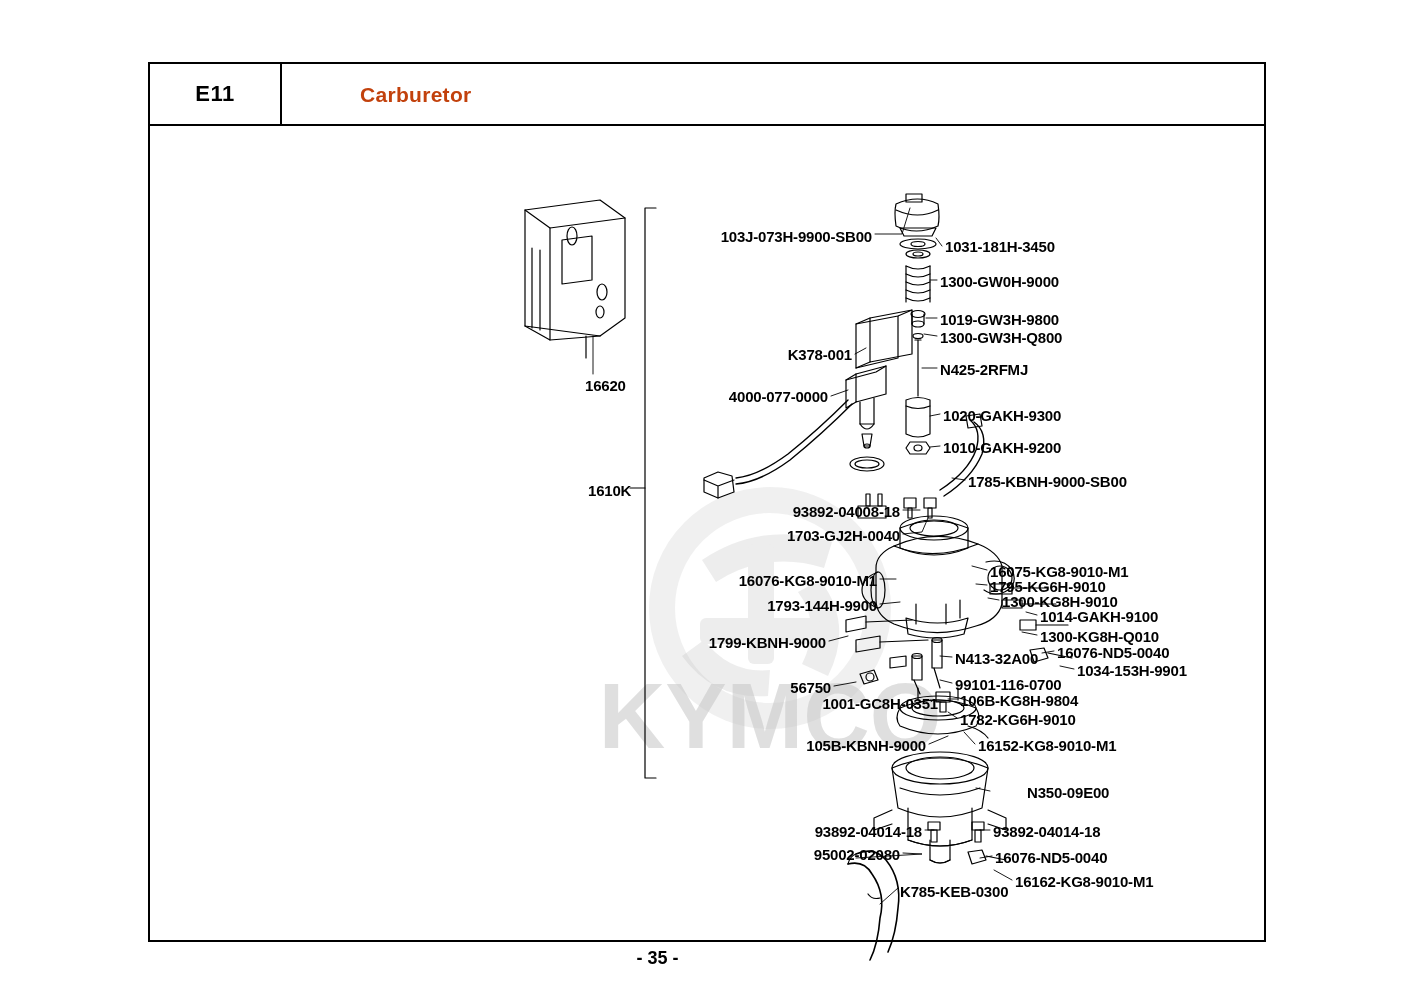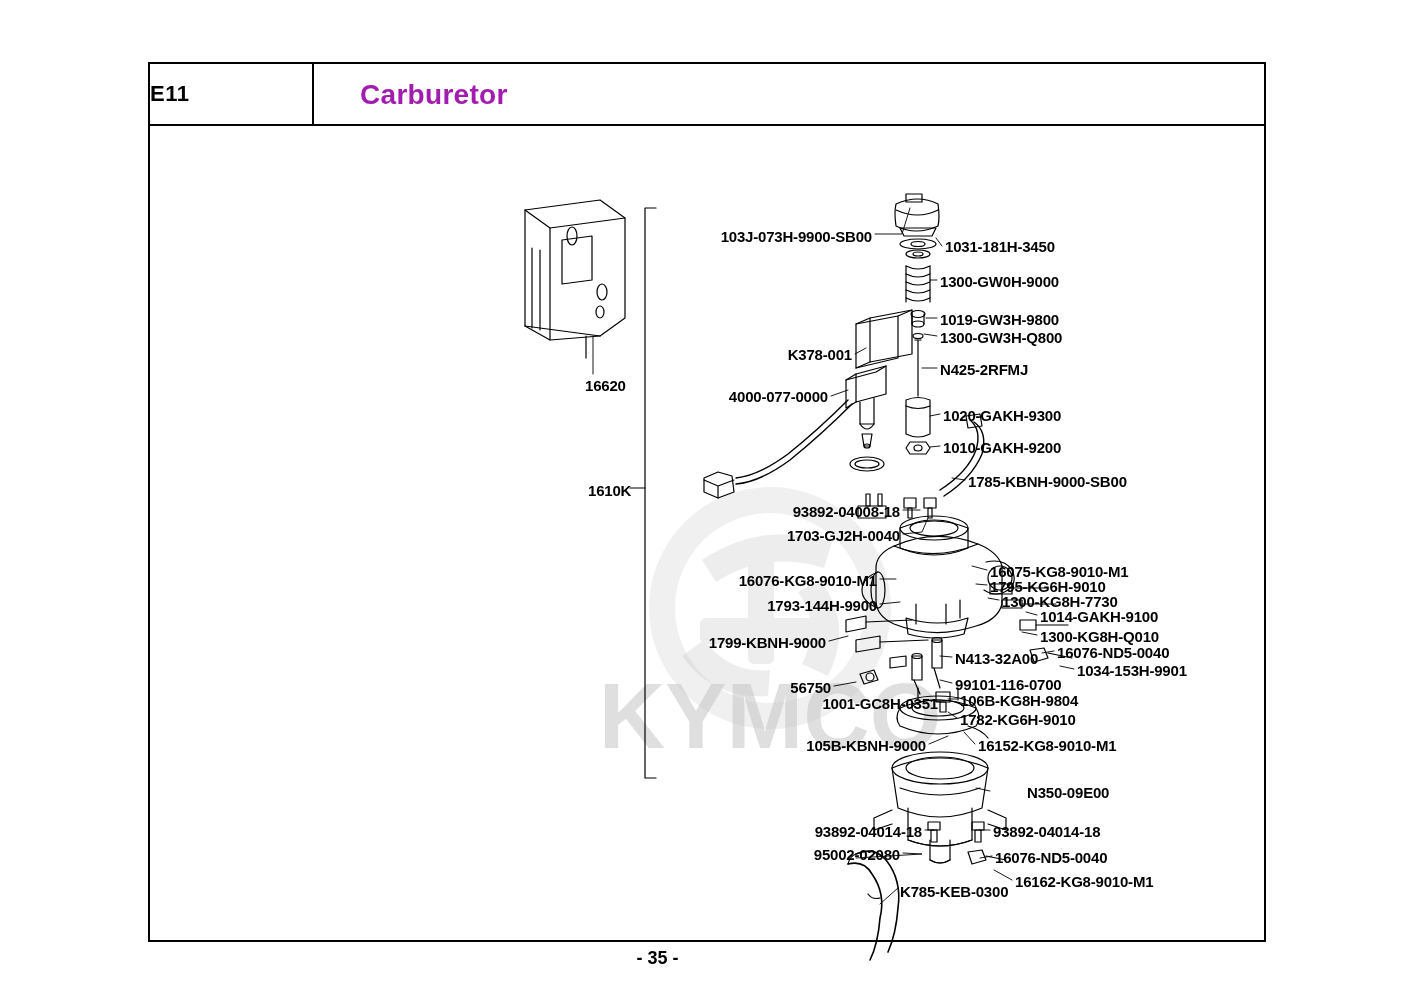--- a/index.html
+++ b/index.html
@@ -34,44 +34,44 @@
     top: 0;
     width: 100%;
     height: 62px;
     border-bottom: 2px solid #000000;
     box-sizing: border-box;
   }
   #code-cell {
     position: absolute;
     left: 0;
     top: 0;
-    width: 164px;
+    width: 132px;
     height: 100%;
     border-right: 2px solid #000000;
     box-sizing: border-box;
     display: flex;
     align-items: center;
-    justify-content: flex-start;
+    justify-content: center;
   }
   #code-text {
     font-size: 22px;
     font-weight: bold;
     color: #000;
     letter-spacing: 0.5px;
   }
   #title-text {
     position: absolute;
     left: 210px;
     top: 0;
     height: 62px;
     display: flex;
     align-items: center;
-    font-size: 28px;
+    font-size: 21px;
     font-weight: bold;
-    color: #a21caf;
+    color: #c2410c;
     letter-spacing: 0.3px;
   }
   #page-number {
     position: absolute;
     left: 0;
     top: 948px;
     width: 1315px;
     text-align: center;
     font-size: 18px;
     font-weight: bold;
@@ -336,21 +336,21 @@
       <div class="lbl r" style="left:528px; top:200px;">4000-077-0000</div>
       <div class="lbl" style="left:668px; top:285px;">1785-KBNH-9000-SB00</div>
       <div class="lbl r" style="left:600px; top:315px;">93892-04008-18</div>
       <div class="lbl r" style="left:600px; top:339px;">1703-GJ2H-0040</div>
       <div class="lbl r" style="left:577px; top:384px;">16076-KG8-9010-M1</div>
       <div class="lbl r" style="left:577px; top:409px;">1793-144H-9900</div>
       <div class="lbl r" style="left:526px; top:446px;">1799-KBNH-9000</div>
       <div class="lbl r" style="left:531px; top:491px;">56750</div>
       <div class="lbl" style="left:690px; top:375px;">16075-KG8-9010-M1</div>
       <div class="lbl" style="left:690px; top:390px;">1795-KG6H-9010</div>
-      <div class="lbl" style="left:702px; top:405px;">1300-KG8H-7730</div>
+      <div class="lbl" style="left:702px; top:405px;">1300-KG8H-9010</div>
       <div class="lbl" style="left:740px; top:420px;">1014-GAKH-9100</div>
       <div class="lbl" style="left:740px; top:440px;">1300-KG8H-Q010</div>
       <div class="lbl" style="left:757px; top:456px;">16076-ND5-0040</div>
       <div class="lbl" style="left:777px; top:474px;">1034-153H-9901</div>
       <div class="lbl" style="left:655px; top:462px;">N413-32A00</div>
       <div class="lbl" style="left:655px; top:488px;">99101-116-0700</div>
       <div class="lbl" style="left:660px; top:504px;">106B-KG8H-9804</div>
       <div class="lbl" style="left:660px; top:523px;">1782-KG6H-9010</div>
       <div class="lbl r" style="left:638px; top:507px;">1001-GC8H-0351</div>
       <div class="lbl r" style="left:626px; top:549px;">105B-KBNH-9000</div>

